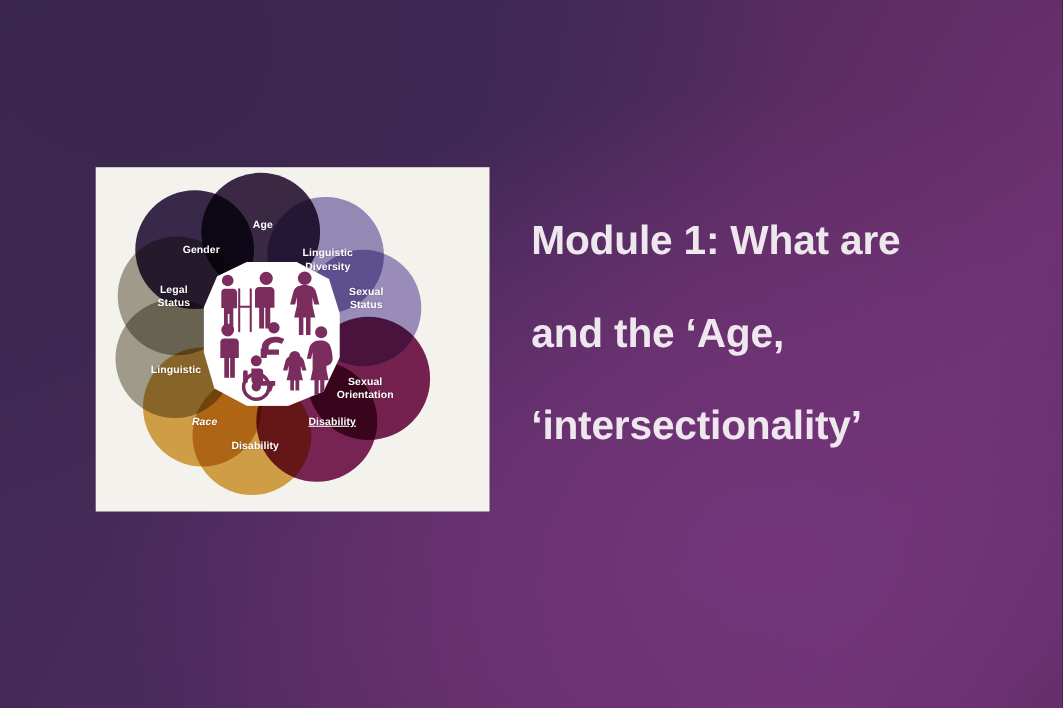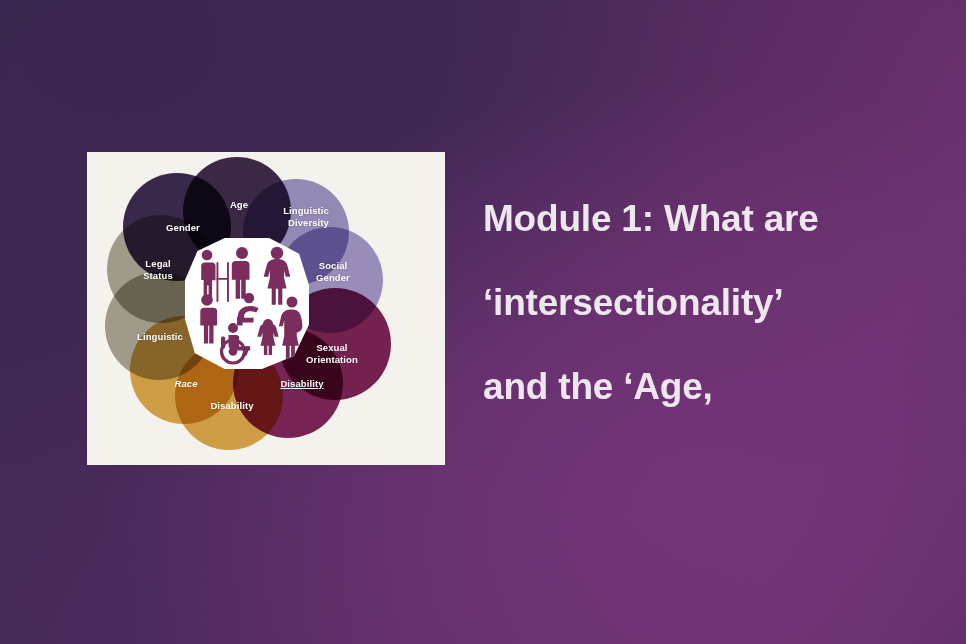--- a/index.html
+++ b/index.html
@@ -163,26 +163,26 @@
             <circle cx="107" cy="64" r="5.5"></circle>
             <path d="M107 71.5c4.3 0 7.6 2 8.7 6.2 1.1 4.2 1.7 7.5 1.7 10.3 0 3.6-2.3 6-5.6 6.7v3.5l2 9.5h-3.9v17h-3.8v-17h-1.4v17h-3.8v-17h-3.7l2-9.5v-16l-1.4 6h-3.9l2.2-9.7c1-4.1 4.6-7 8.9-7z"></path>
           </g>
         </svg>
       </div>
 
       <div class="petal-label" style="left:130px; top:47px; width:44px;">Age</div>
 
       <div class="petal-label" style="left:68px; top:70px; width:56px;">Gender</div>
 
-      <div class="petal-label" style="left:180px; top:53px; width:62px;text-align:right;">
+      <div class="petal-label" style="left:180px; top:73px; width:62px;">
         <span>Linguistic Diversity</span>
       </div>
 
       <div class="petal-label" style="left:218px; top:108px; width:56px;">
-        <span>Social Gender</span>
+        <span>Sexual Status</span>
       </div>
 
       <div class="petal-label" style="left:208px; top:190px; width:74px;">
         <span>Sexual Orientation</span>
       </div>
 
       <div class="petal-label" style="left:184px; top:226px; width:62px;text-decoration:underline;">Disability</div>
 
       <div class="petal-label" style="left:114px; top:248px; width:62px;">Disability</div>
 
@@ -192,17 +192,17 @@
 
       <div class="petal-label" style="left:44px; top:106px; width:54px;">
         <span>Legal Status</span>
       </div>
 
     </div>
   </div>
 
   <div id="title-block">
     <div class="line">Module 1: What are</div>
+    <div class="line">and the ‘Age,</div>
     <div class="line">‘intersectionality’</div>
-    <div class="line">and the ‘Age,</div>
   </div>
 
 </div>
 
 </body></html>

